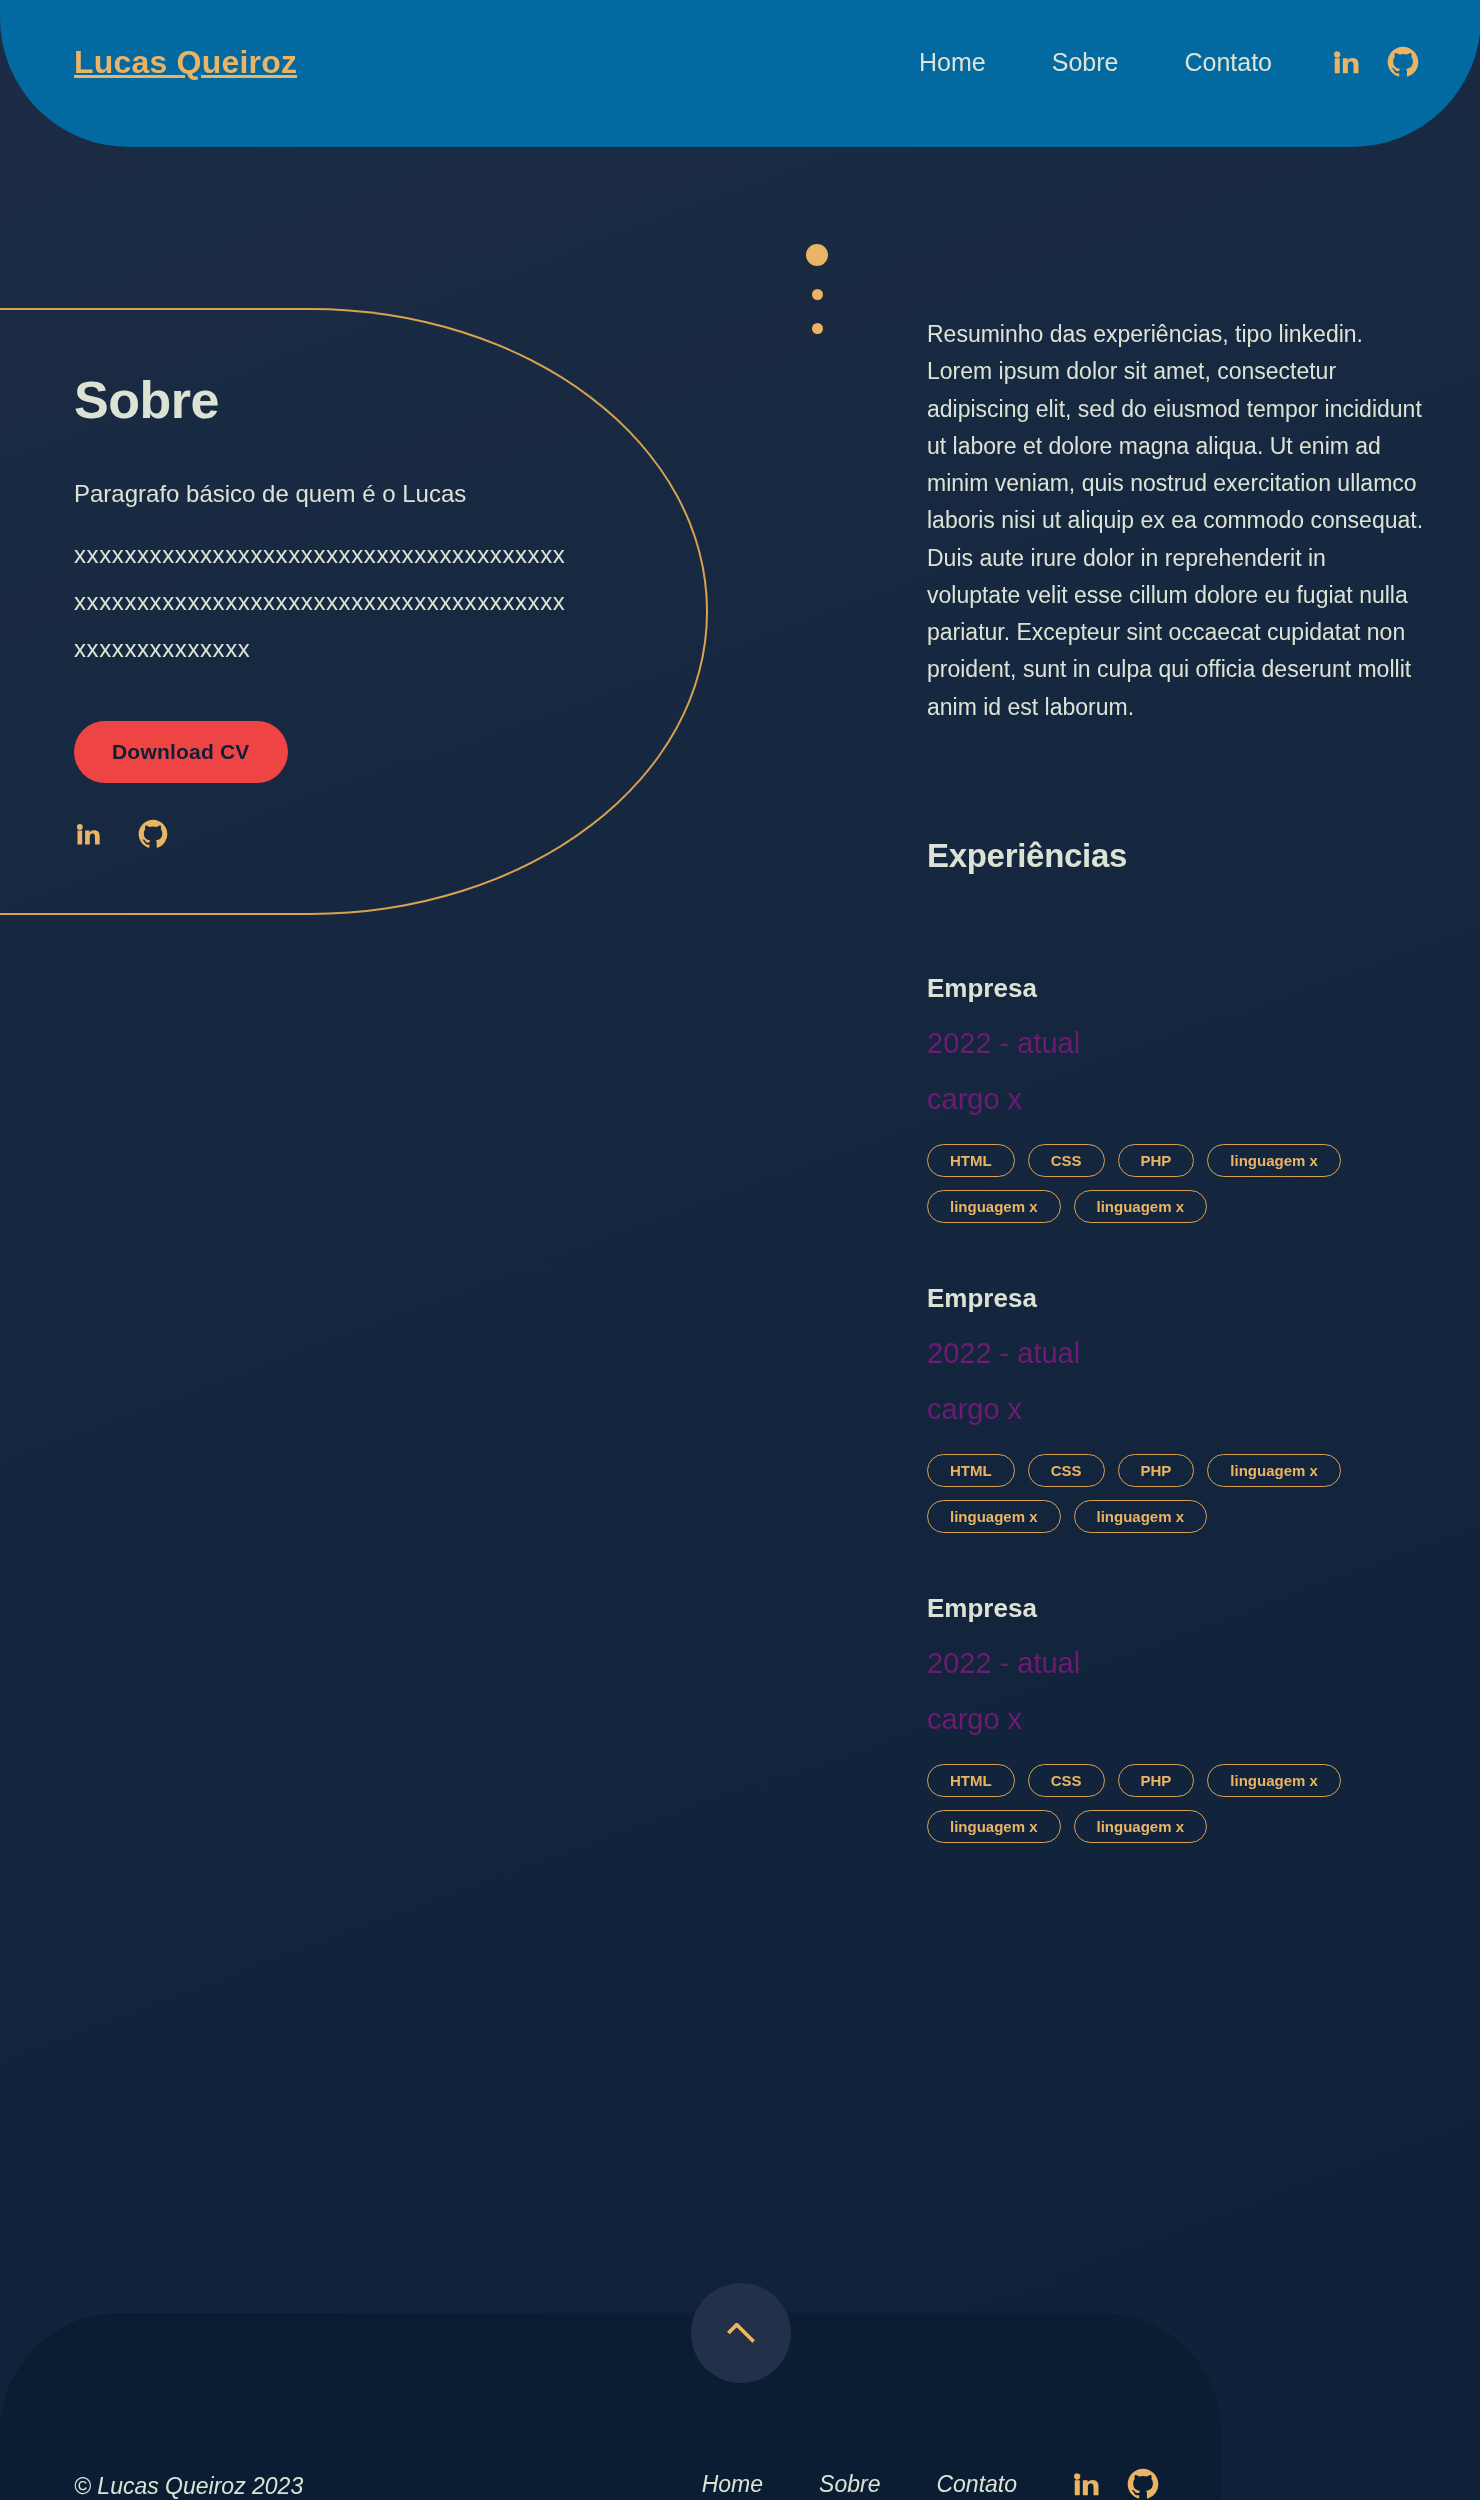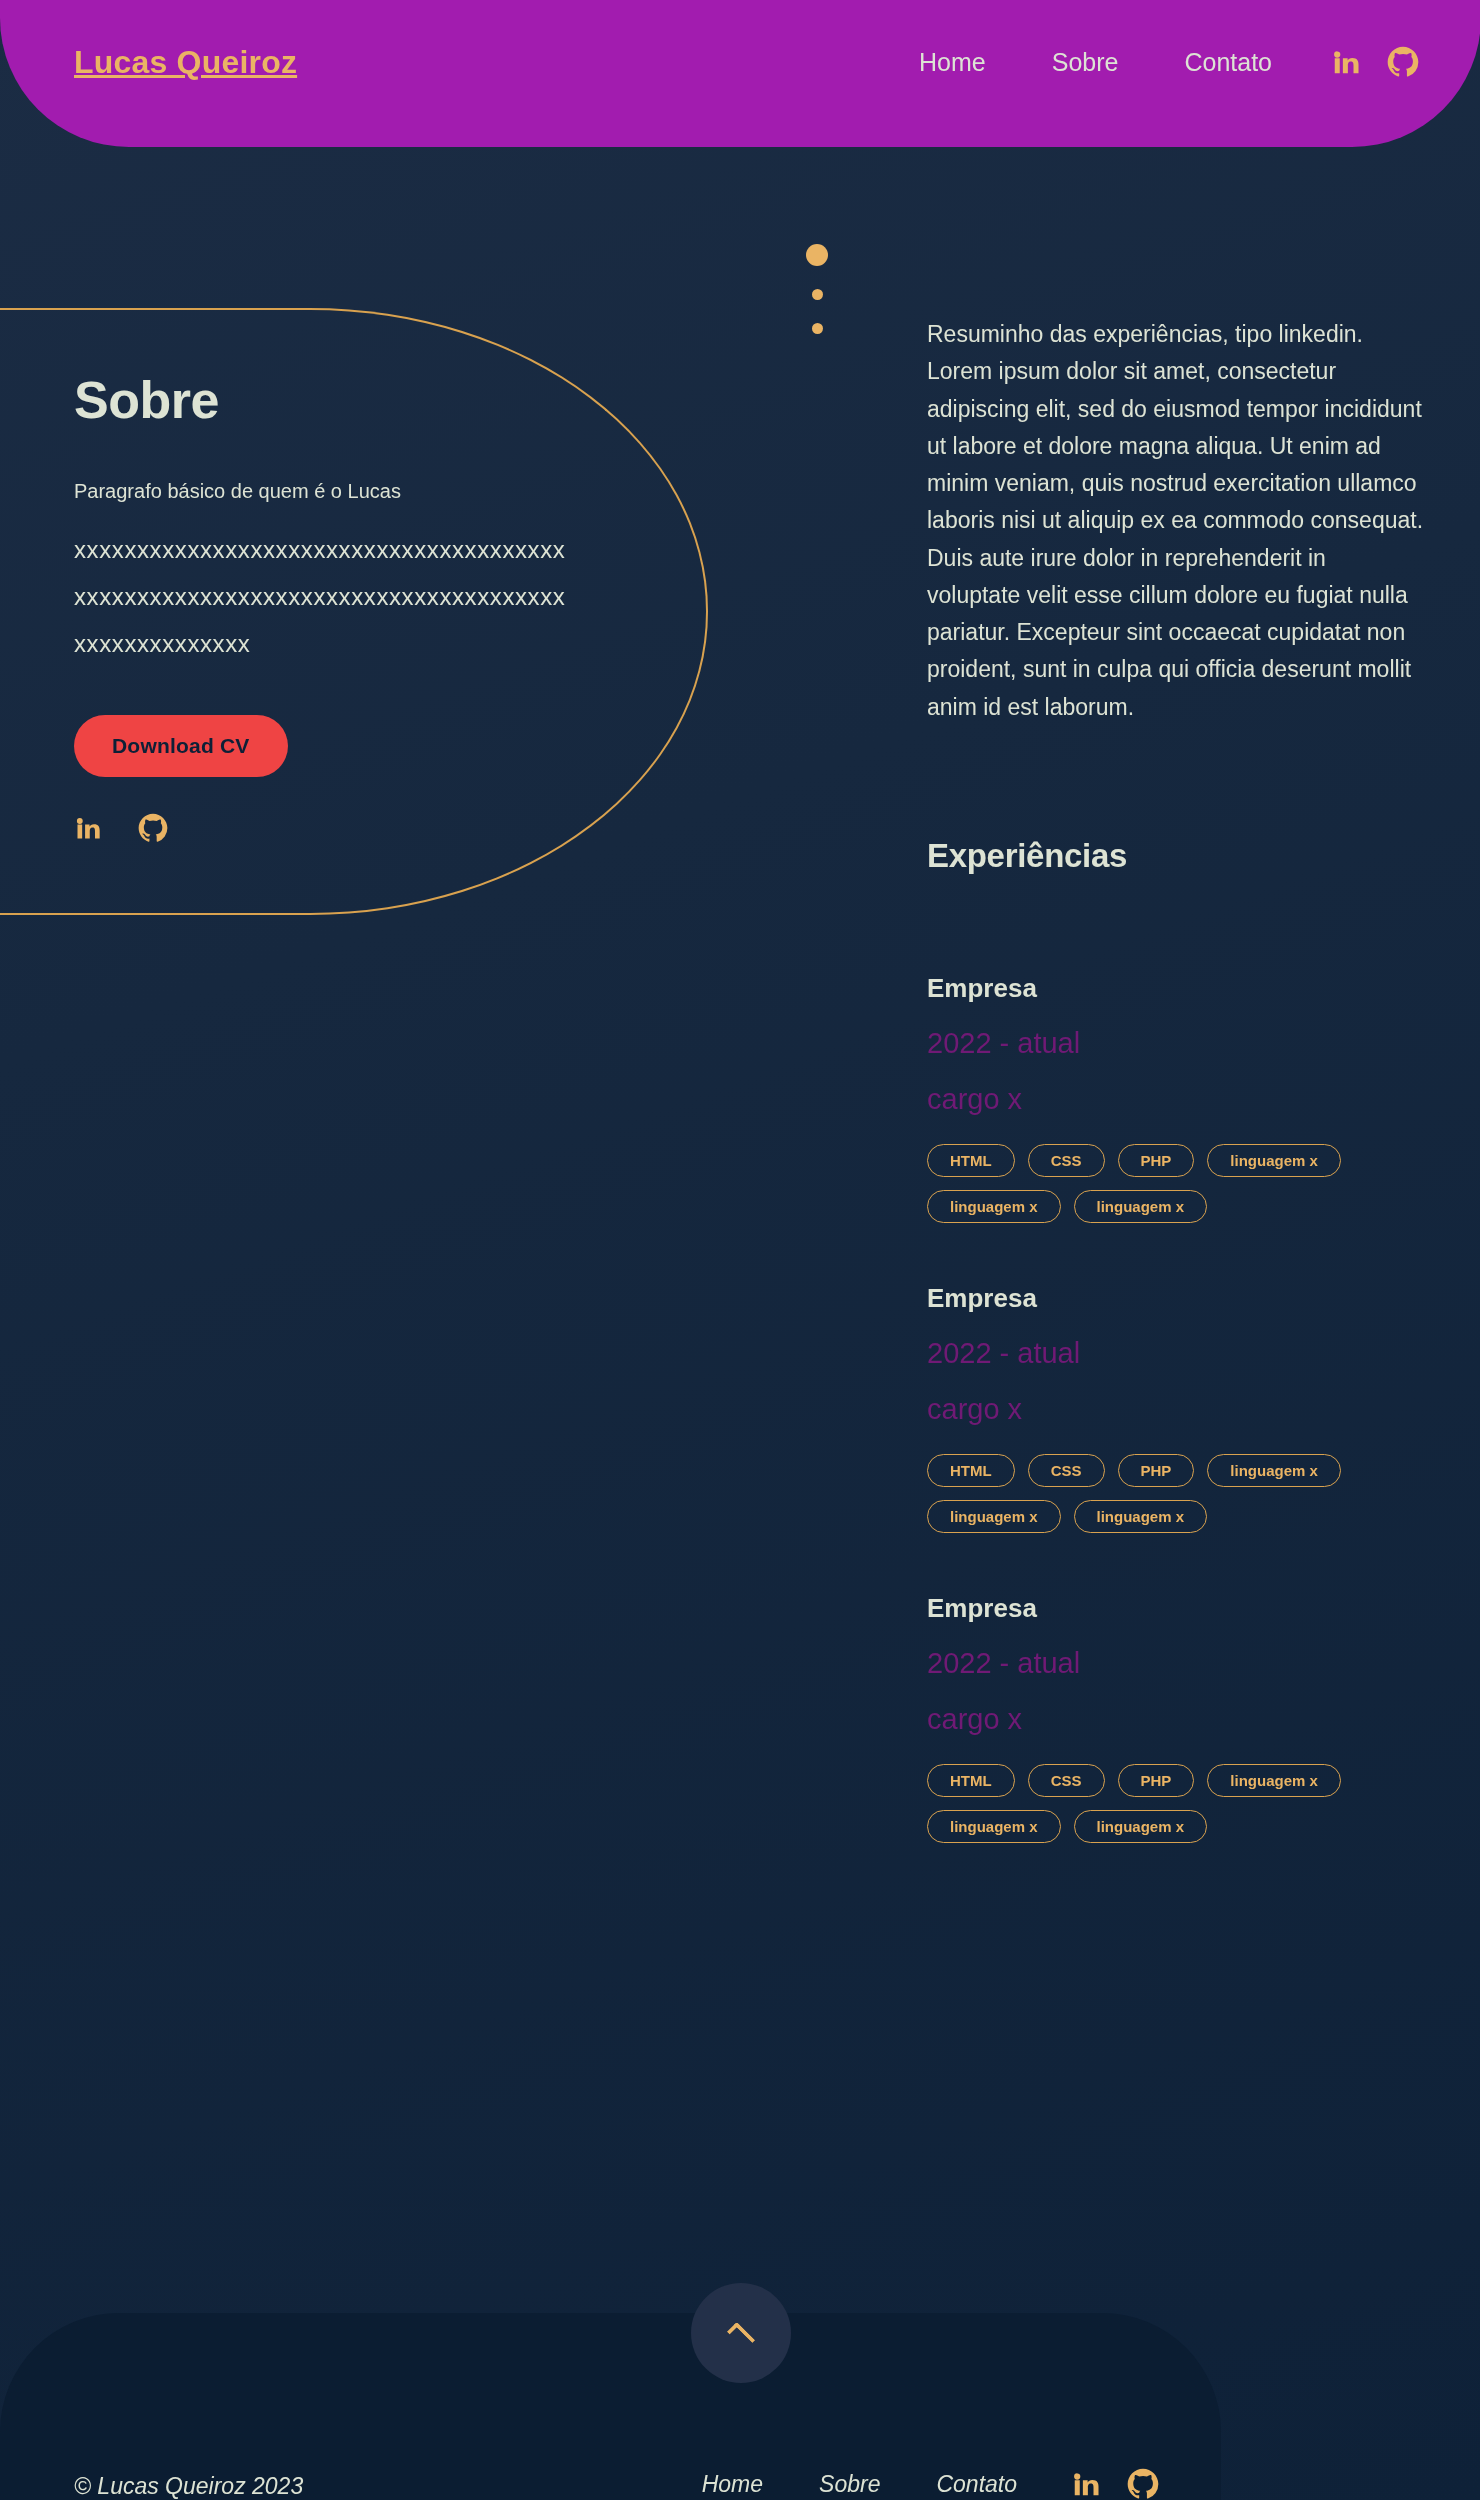--- a/index.html
+++ b/index.html
@@ -16,21 +16,21 @@
     color: #dde3d4;
     position: relative;
   }
 
   
   .site-header {
     position: absolute;
     top: 0; left: 0;
     width: 1481px;
     height: 147px;
-    background: #a21caf;
+    background: #0369a1;
     border-bottom-left-radius: 129px;
     border-bottom-right-radius: 129px;
     display: flex;
     align-items: flex-start;
     padding: 46px 62px 0 74px;
     z-index: 10;
   }
 
   .brand {
     font-size: 32px;
@@ -90,21 +90,21 @@
 
   .about-title {
     font-size: 52px;
     font-weight: bold;
     color: #dde3d4;
     letter-spacing: -0.5px;
     margin-bottom: 38px;
   }
 
   .about-lead {
-    font-size: 20px;
+    font-size: 24px;
     color: #dde3d4;
     line-height: 1.35;
     margin-bottom: 22px;
     margin-top: 48px;
   }
 
   .about-filler {
     font-size: 24px;
     color: #dde3d4;
     line-height: 1.95;

